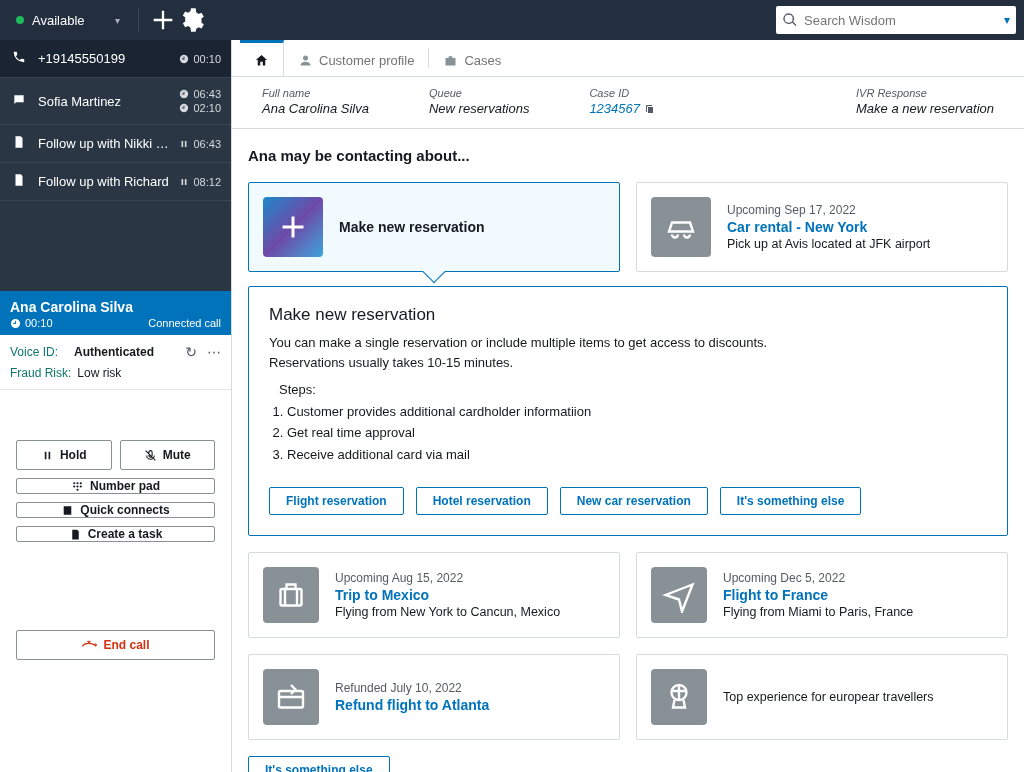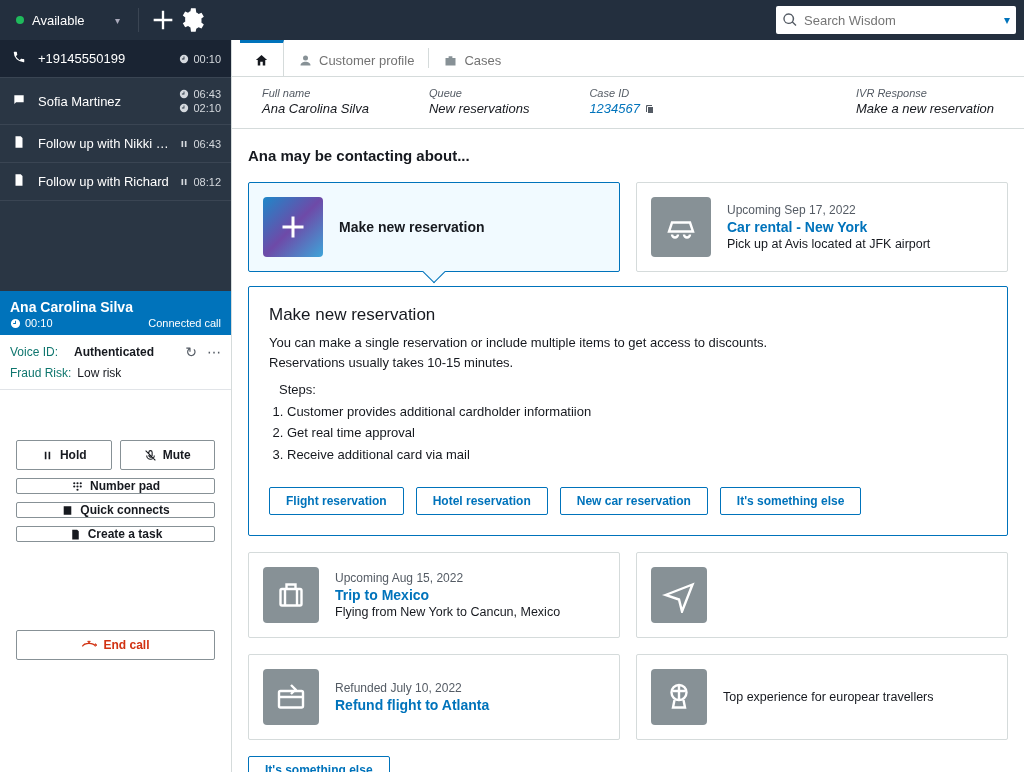--- a/index.html
+++ b/index.html
@@ -404,20 +404,25 @@
             </div>
           </div>
         </div>
         <div class="cards-col">
           <div class="mini-card">
             <div class="topic-icon gray">
               <svg viewBox="0 0 24 24">
                   <path d="M3 12l18-7-7 18-2-8z"></path>
                 </svg>
             </div>
+            <div class="topic-body">
+              <span class="topic-meta">Upcoming Dec 5, 2022</span>
+              <span class="topic-title">Flight to France</span>
+              <span class="topic-desc">Flying from Miami to Paris, France</span>
+            </div>
           </div>
           <div class="mini-card">
             <div class="topic-icon gray">
               <svg viewBox="0 0 24 24">
                   <circle cx="12" cy="9" r="5"></circle>
                   <path d="M9 14l-1 5h8l-1-5M12 4v10M8 8h8"></path>
                 </svg>
             </div>
             <div class="topic-body">
               <span class="topic-desc">Top experience for europear travellers</span>

